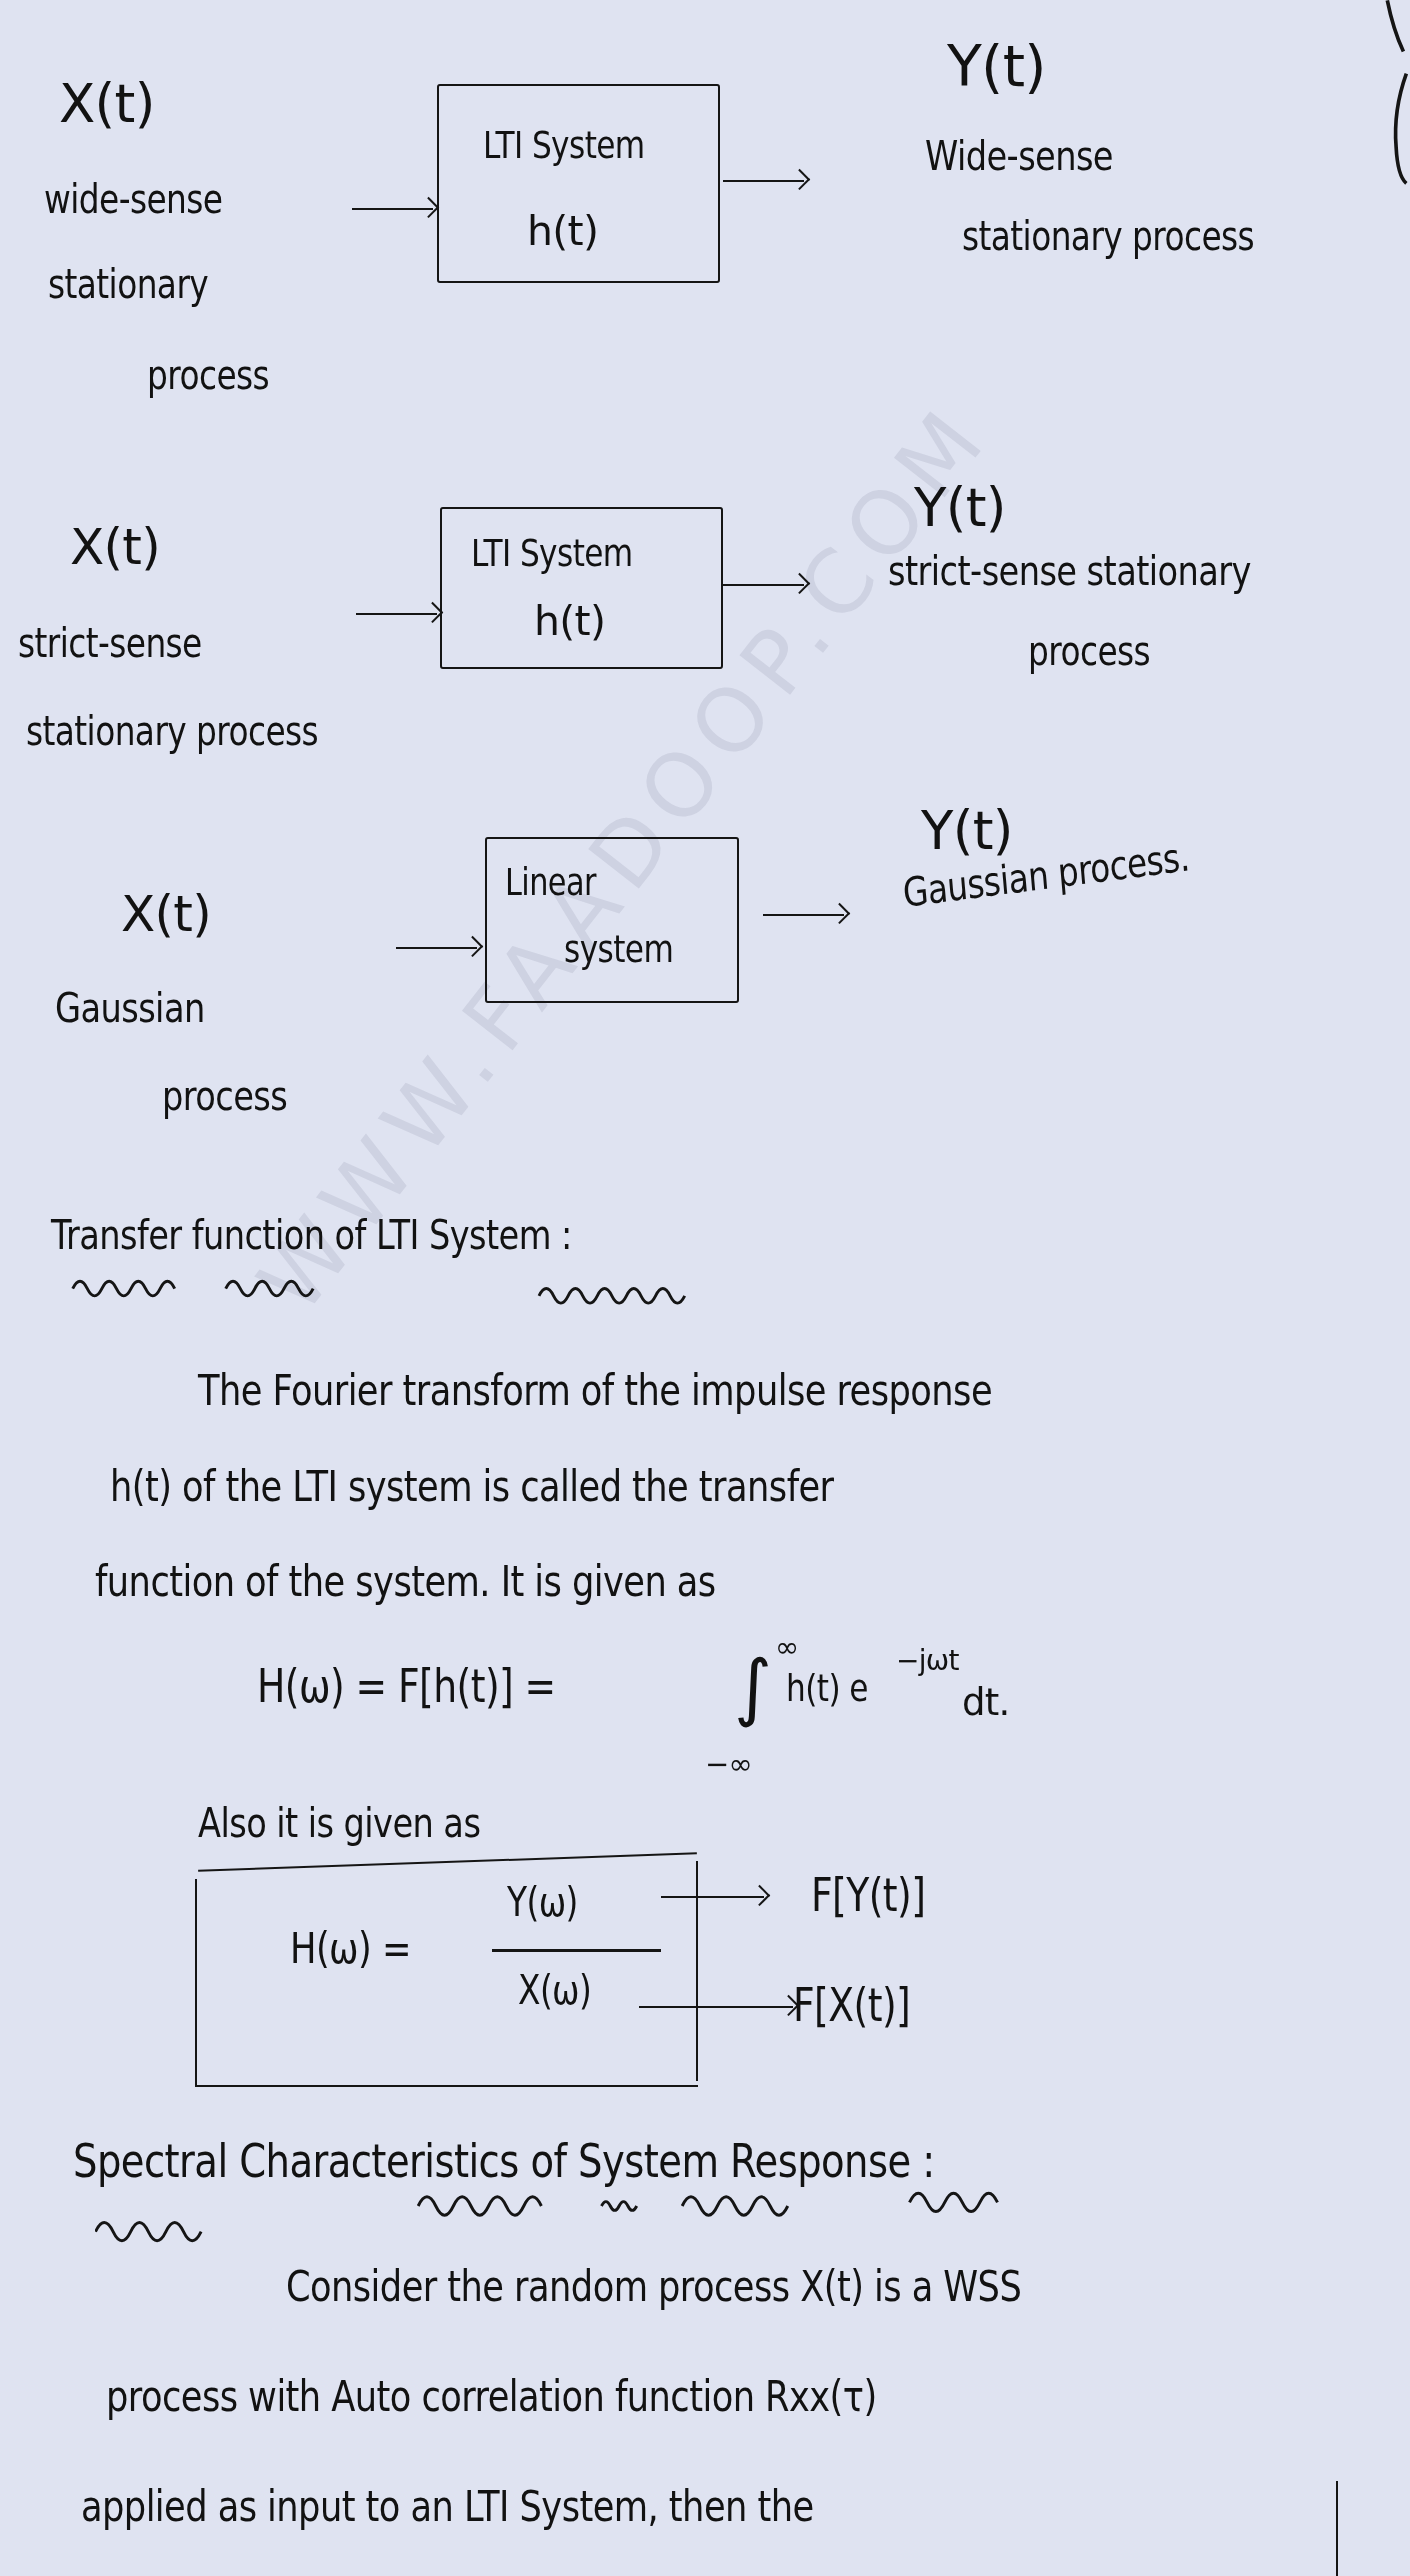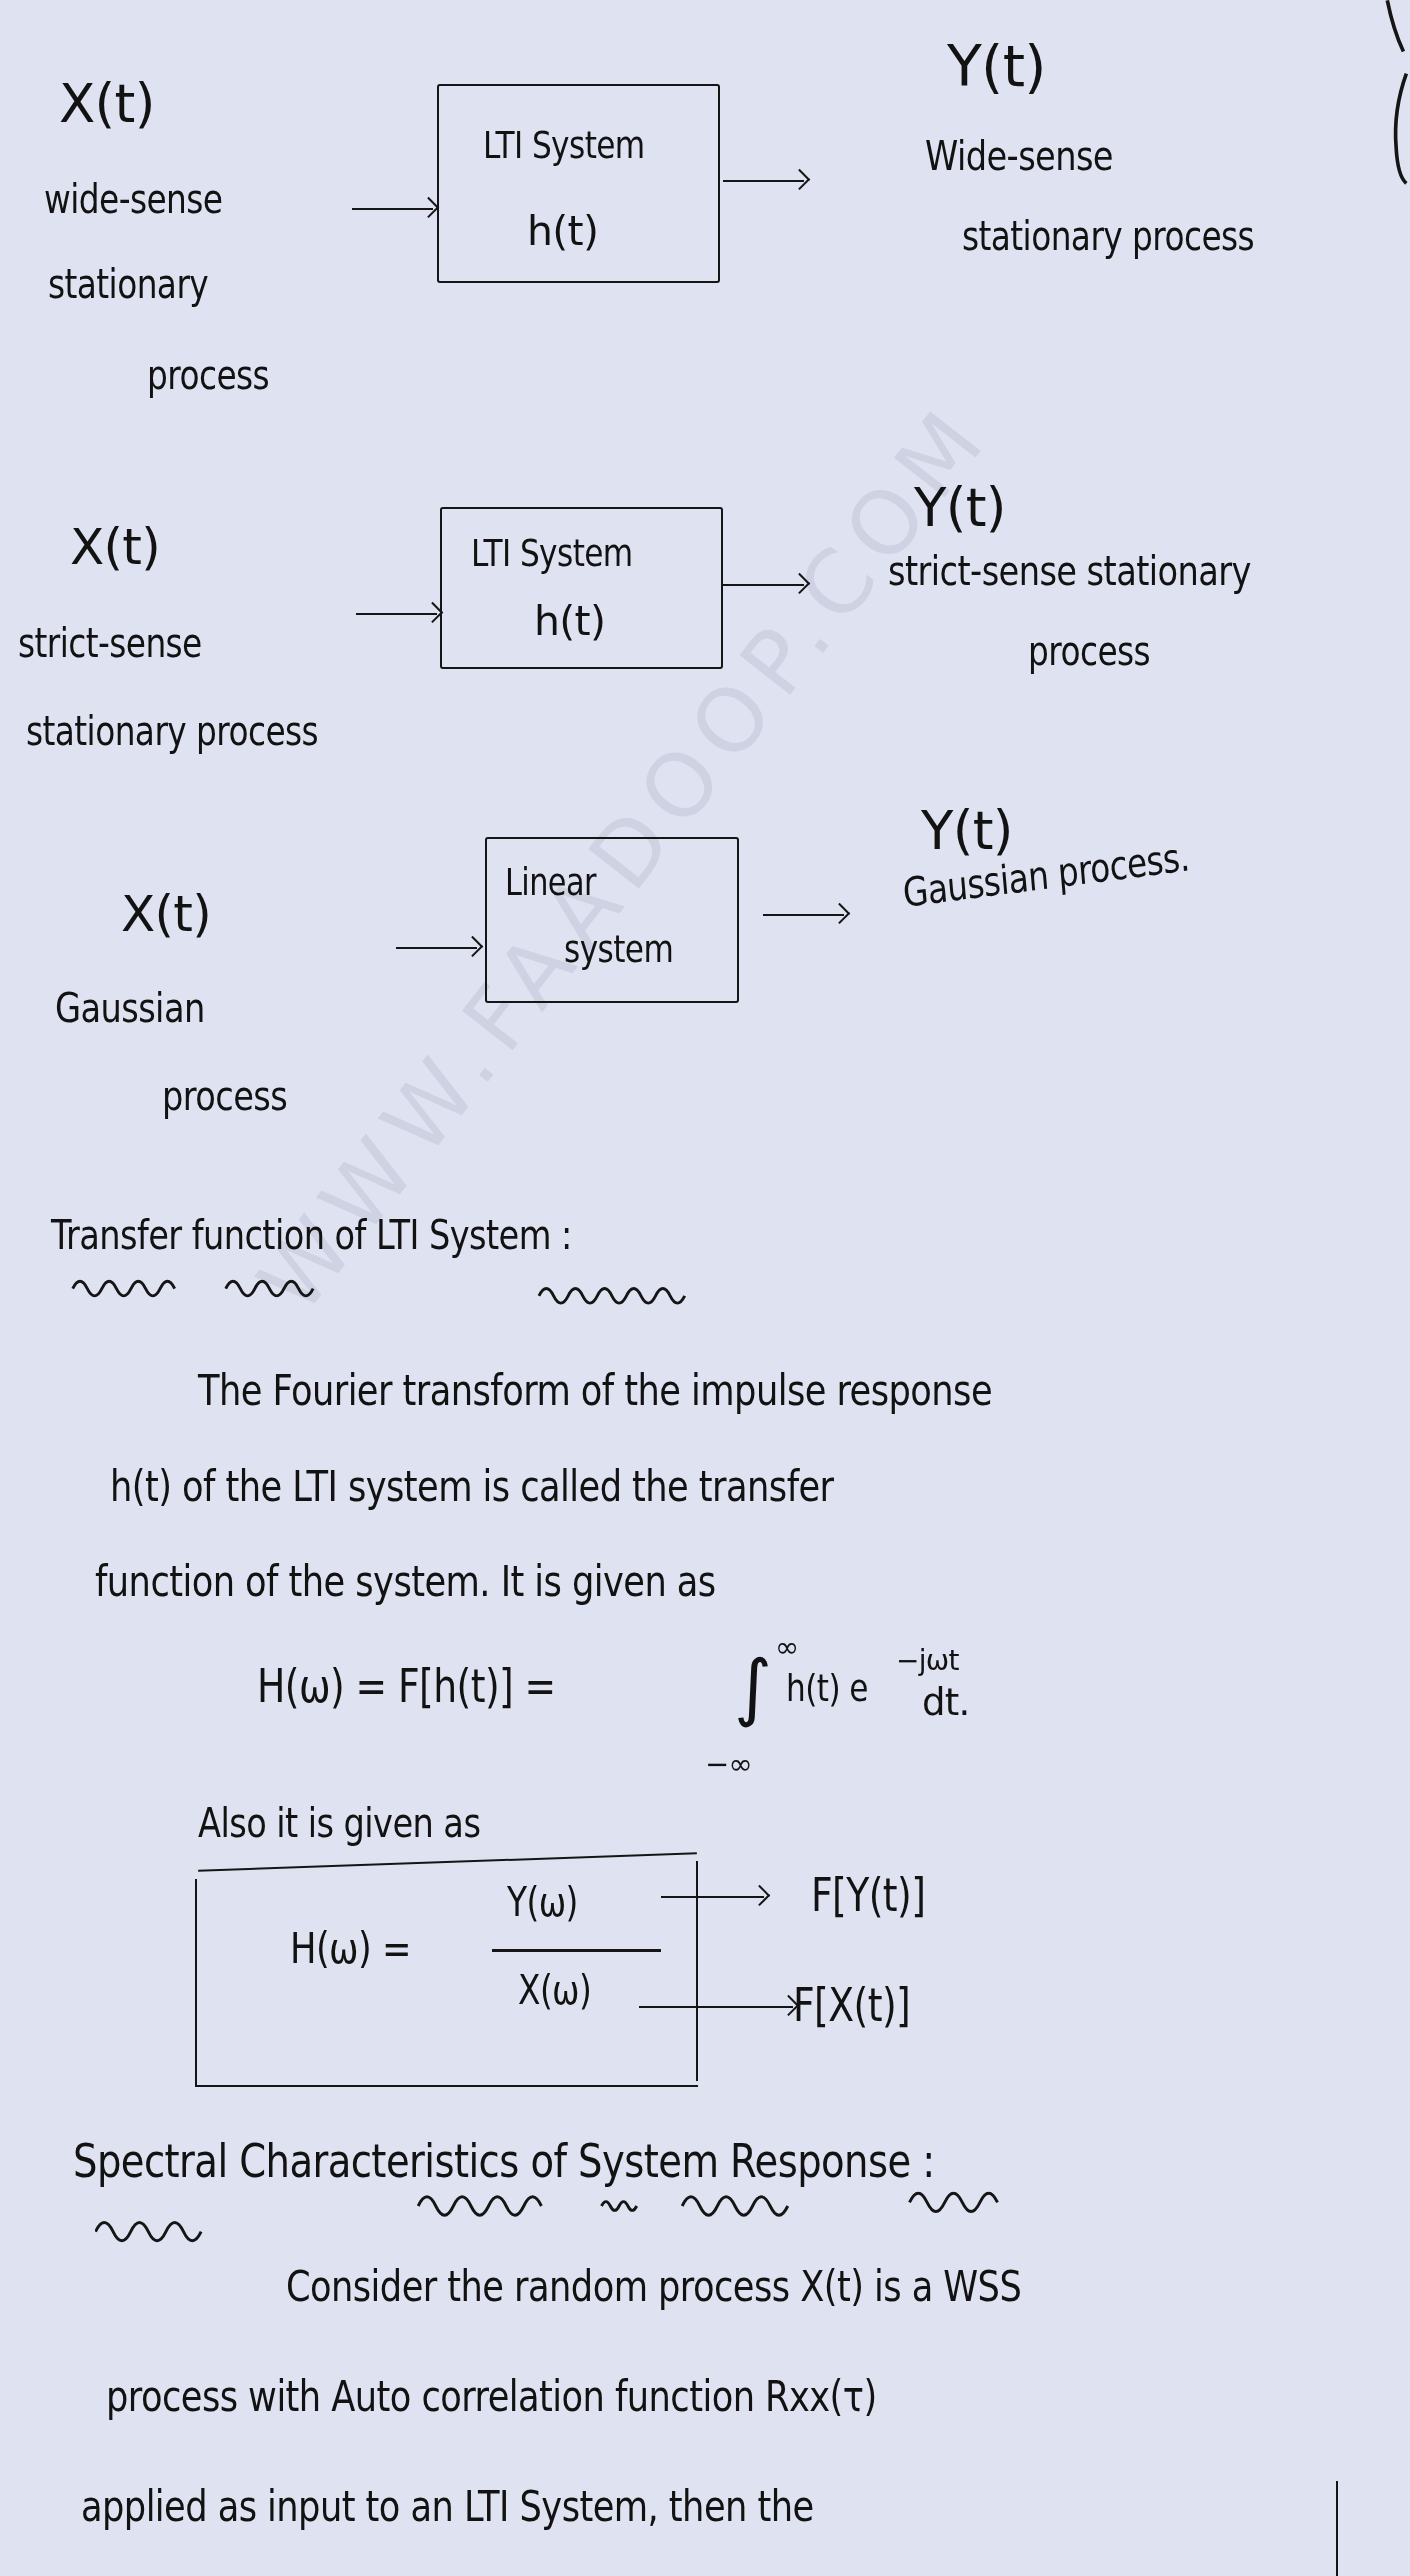--- a/index.html
+++ b/index.html
@@ -147,21 +147,21 @@
   <div class="hw cond" style="left:110px;top:1461px;font-size:43px;">h(t) of the LTI system is called the transfer</div>
   <div class="hw cond" style="left:95px;top:1556px;font-size:43px;">function of the system. It is given as</div>
 
   <div style="position:absolute;left:257px;top:1659px;">
     <span class="hw cond" style="left:0;top:0;font-size:46px;">H(ω) = F[h(t)] =</span>
     <span class="hw" style="left:477px;top:-14.7px;font-size:73px;">∫</span>
     <span class="hw" style="left:518px;top:-29px;font-size:29px;">∞</span>
     <span class="hw" style="left:448px;top:88px;font-size:29px;">−∞</span>
     <span class="hw cond" style="left:529px;top:7.3px;font-size:38px;">h(t) e</span>
     <span class="hw" style="left:639px;top:-14.7px;font-size:28px;">−jωt</span>
-    <span class="hw" style="left:665px;top:22px;font-size:37px;">dt.</span>
+    <span class="hw" style="left:705px;top:22px;font-size:37px;">dt.</span>
   </div>
 
   <div class="hw cond" style="left:198px;top:1799px;font-size:41px;">Also it is given as</div>
 
   <div>
     <div class="hline" style="left:198px;top:1861px;width:499px;transform:rotate(-2deg);"></div>
     <div class="vline" style="left:195px;top:1879px;height:206px;"></div>
     <div class="vline" style="left:696px;top:1861px;height:220px;"></div>
     <div class="hline" style="left:195px;top:2085px;width:503px;"></div>
 

